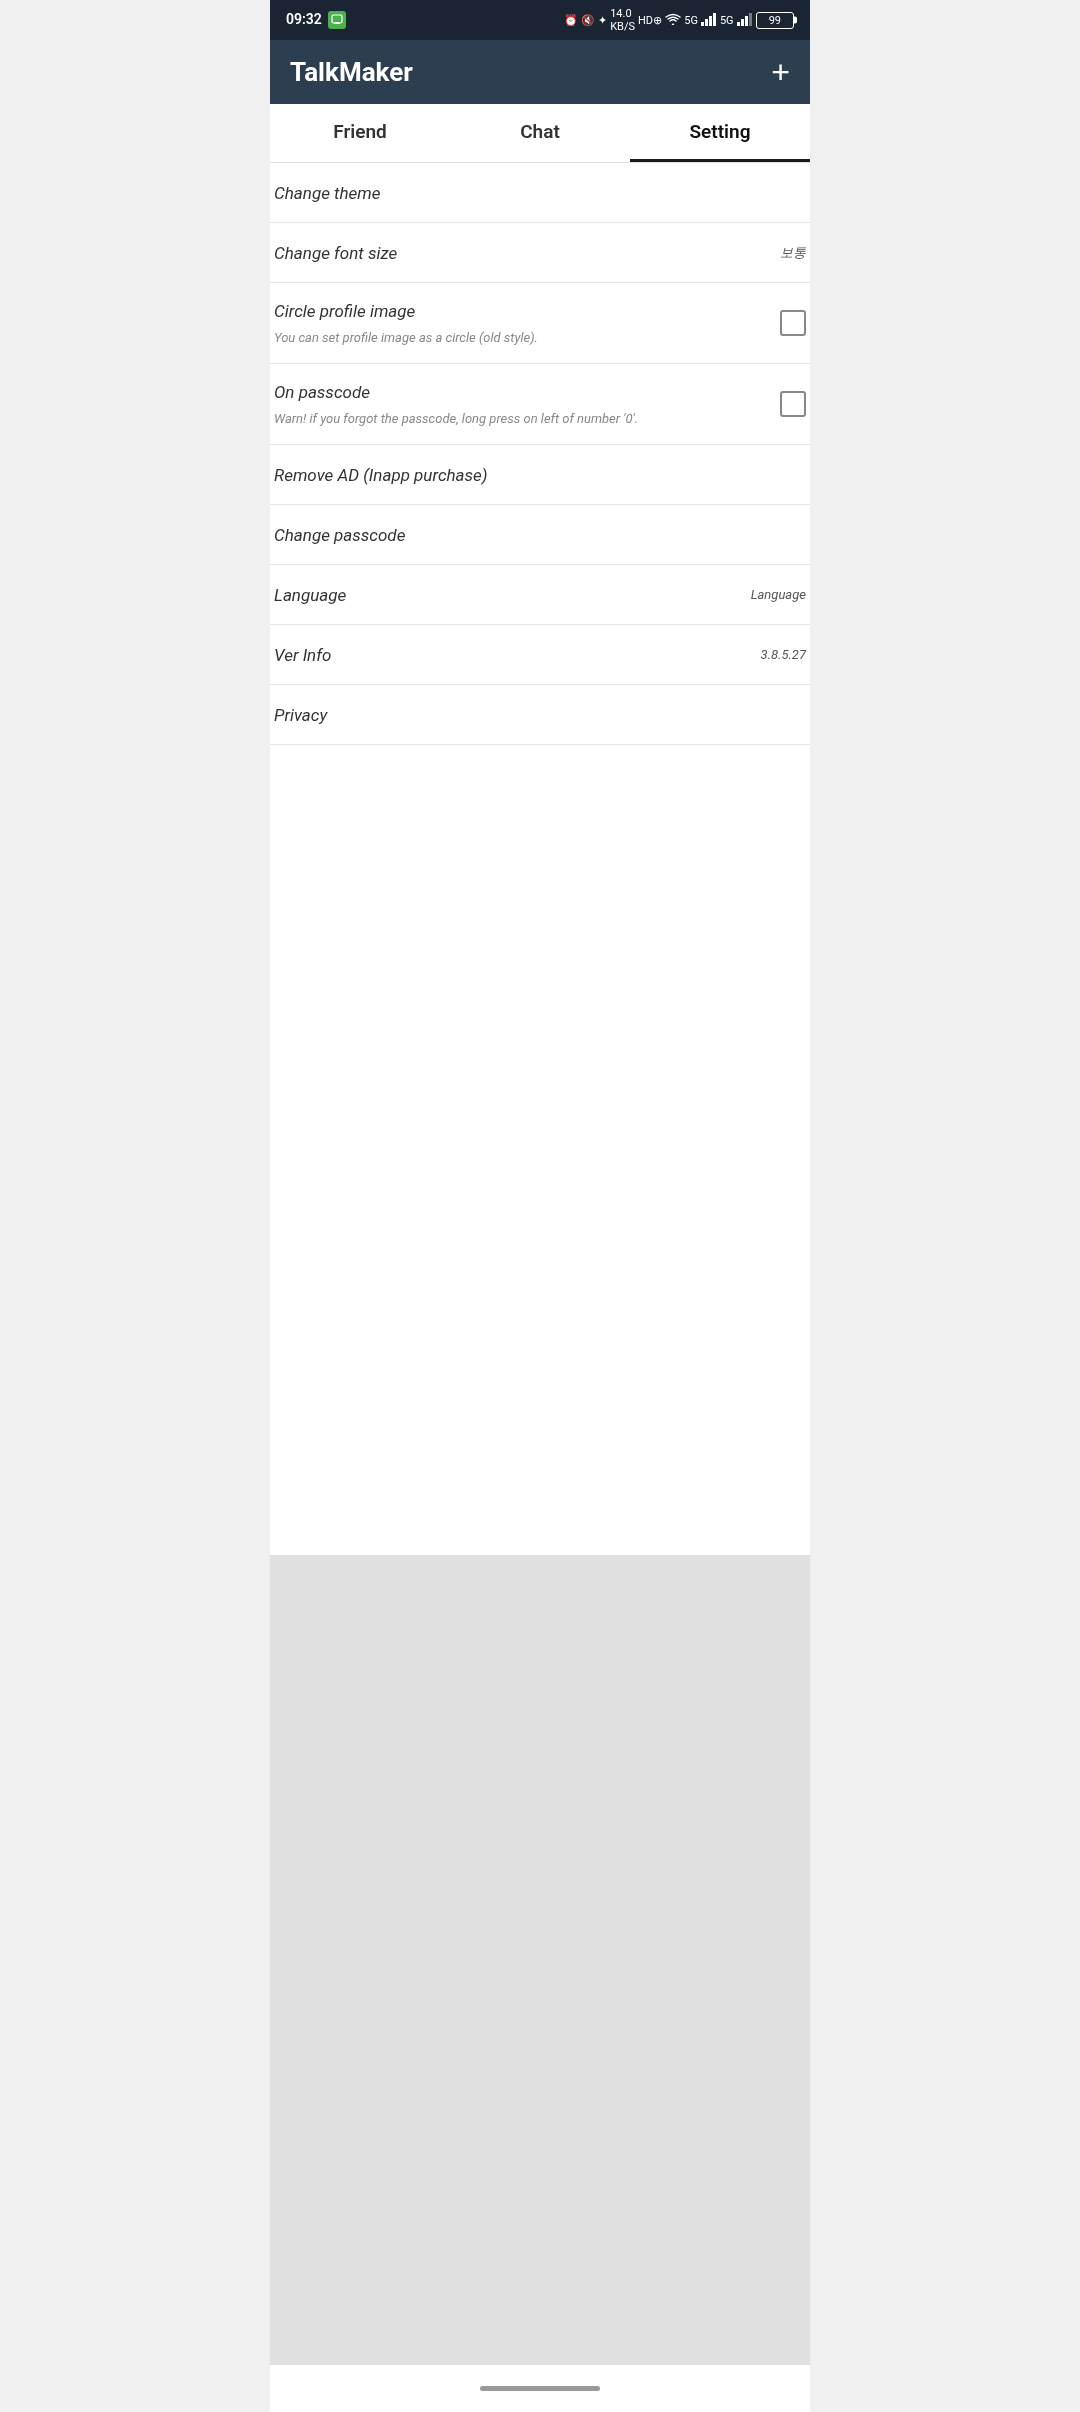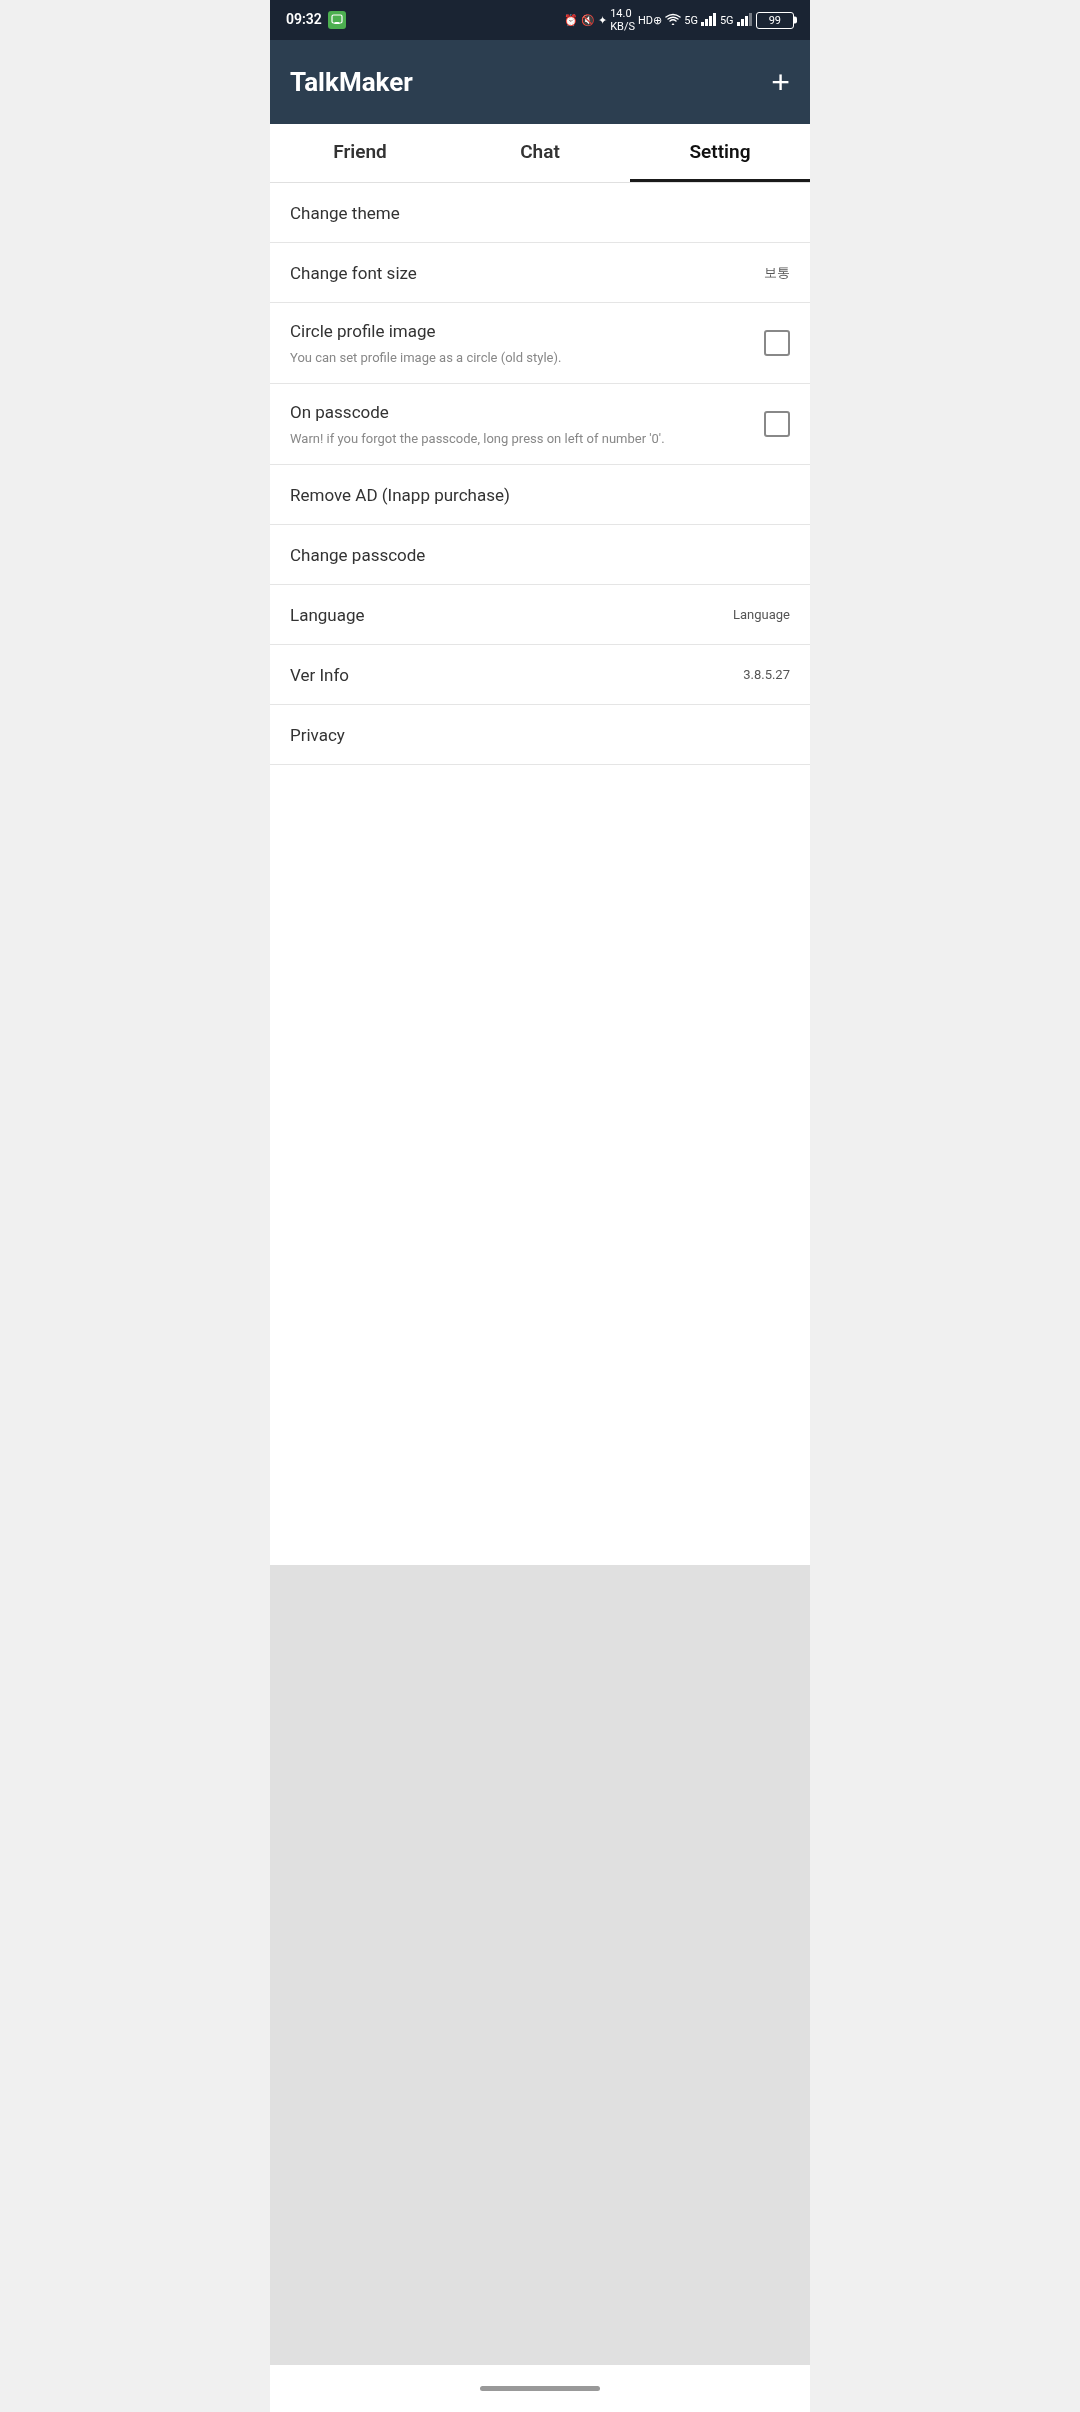--- a/index.html
+++ b/index.html
@@ -54,21 +54,21 @@
     }
 
     
     .app-header {
       background: #2c3e50;
       color: white;
       display: flex;
       justify-content: space-between;
       align-items: center;
       padding: 16px 20px;
-      height: 84px;
+      height: 64px;
     }
     .app-title {
       font-size: 26px;
       font-weight: bold;
       color: white;
     }
     .add-button {
       background: none;
       border: none;
       color: white;
@@ -103,25 +103,26 @@
     
     .settings-list {
       background: white;
       flex: 1;
     }
 
     .settings-item {
       display: flex;
       justify-content: flex-end;
       align-items: center;
-      padding: 18px 20px;
+      padding: 18px 4px;
       border-bottom: 1px solid #e5e5e5;
       cursor: pointer;
       background: white;
       min-height: 60px;
+      font-style: italic;
     }
     .settings-item:last-child {
       border-bottom: 1px solid #e5e5e5;
     }
 
     .settings-item-left {
       display: flex;
       flex-direction: column;
       flex: 1;
     }

